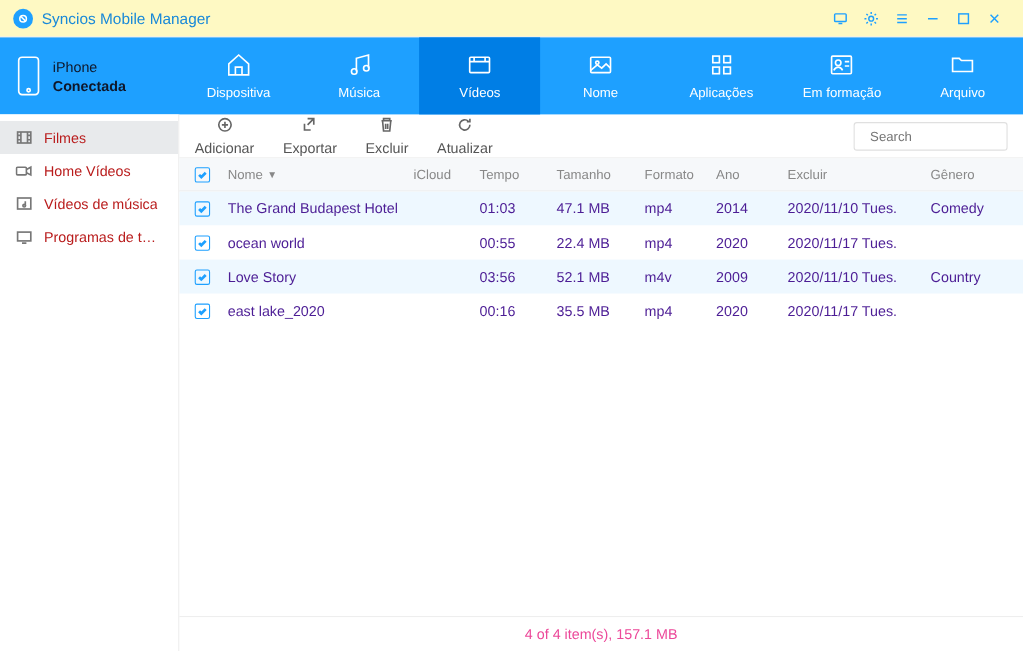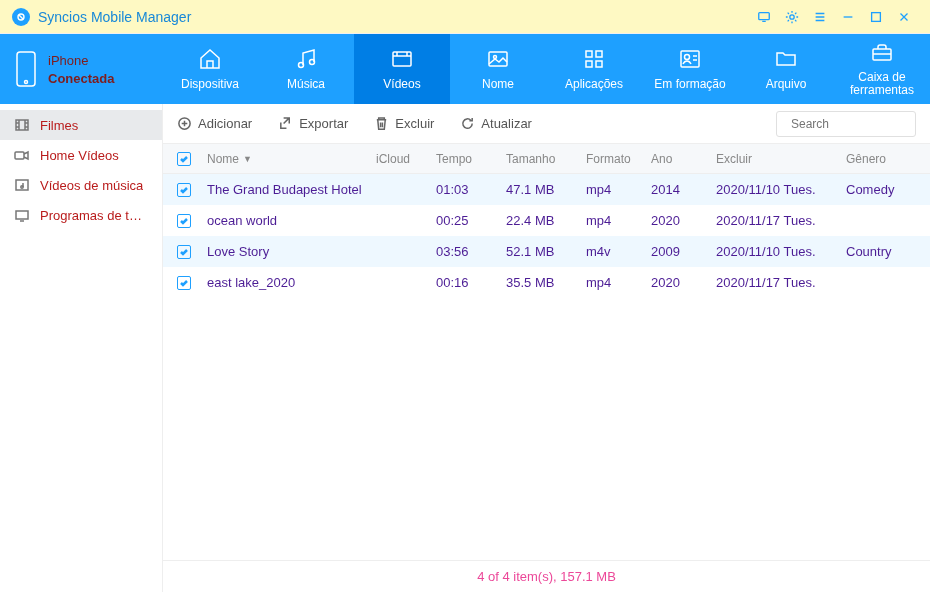--- a/index.html
+++ b/index.html
@@ -7,41 +7,41 @@
 
 .titlebar { height: 34px; background: #fef9c3; display: flex; align-items: center; padding: 0 12px; border-bottom: 1px solid #f0f0f0; }
 .titlebar .logo { width: 18px; height: 18px; border-radius: 50%; background: #1ea0ff; display: inline-flex; align-items: center; justify-content: center; margin-right: 8px; }
 .titlebar .logo svg { width: 10px; height: 10px; }
 .titlebar .title { color: #1989d8; font-size: 14px; font-weight: 500; }
 .titlebar .spacer { flex: 1; }
 .titlebar .winicon { width: 28px; height: 28px; display: inline-flex; align-items: center; justify-content: center; color: #1ea0ff; cursor: pointer; }
 .titlebar .winicon svg { width: 14px; height: 14px; stroke: currentColor; fill: none; stroke-width: 1.5; }
 
 .navbar { height: 70px; background: #1ea0ff; display: flex; align-items: stretch; }
-.navbar .device { width: 162px; display: flex; align-items: center; padding: 0 14px; color: #7f1d1d; gap: 10px; }
+.navbar .device { width: 162px; display: flex; align-items: center; padding: 0 14px; color: #0f172a; gap: 10px; }
 .navbar .device .phone-icon { width: 24px; height: 38px; }
 .navbar .device .phone-icon svg { stroke: #fff; fill: none; stroke-width: 1.5; }
 .navbar .device .dname { font-size: 13px; line-height: 1.4; }
 .navbar .device .dstatus { font-weight: 600; }
 .navbar .tabs { flex: 1; display: flex; }
 .navbar .tab { flex: 1; display: flex; flex-direction: column; align-items: center; justify-content: center; gap: 6px; color: #fff; cursor: pointer; font-size: 12px; }
 .navbar .tab.active { background: #007ee5; }
 .navbar .tab .ticon { height: 24px; display: flex; align-items: center; }
 .navbar .tab svg { width: 24px; height: 24px; stroke: #fff; fill: none; stroke-width: 1.5; }
 
 .content { display: flex; height: calc(592px - 34px - 70px); }
 .sidebar { width: 162px; background: #fff; padding-top: 6px; }
 .sidebar .item { height: 30px; display: flex; align-items: center; padding: 0 14px; gap: 10px; cursor: pointer; color: #b91c1c; font-size: 13px; }
 .sidebar .item.active { background: #e8eaec; }
 .sidebar .item svg { width: 16px; height: 16px; stroke: #777; fill: none; stroke-width: 1.5; flex-shrink: 0; }
 .sidebar .item .txt { white-space: nowrap; overflow: hidden; text-overflow: ellipsis; }
 
 .main { flex: 1; display: flex; flex-direction: column; border-left: 1px solid #eee; }
 .toolbar { height: 40px; display: flex; align-items: center; padding: 0 14px; gap: 26px; border-bottom: 1px solid #eee; }
-.toolbar .tbtn { display: flex; align-items: center; gap: 6px; cursor: pointer; color: #555; font-size: 13px; }
+.toolbar .tbtn { display: flex; align-items: center; gap: 6px; cursor: pointer; color: #555; font-size: 13px; flex-direction: column; }
 .toolbar .tbtn svg { width: 15px; height: 15px; stroke: #666; fill: none; stroke-width: 1.6; }
 .toolbar .spacer { flex: 1; }
 .toolbar .search { width: 140px; height: 26px; border: 1px solid #e0e0e0; border-radius: 3px; display: flex; align-items: center; padding: 0 8px; gap: 6px; }
 .toolbar .search svg { width: 13px; height: 13px; stroke: #bbb; fill: none; stroke-width: 2; }
 .toolbar .search input { border: none; outline: none; flex: 1; font-size: 12px; color: #888; background: transparent; }
 
 .thead { height: 30px; background: #f6f8fa; display: flex; align-items: center; padding: 0 14px; font-size: 12px; color: #888; border-bottom: 1px solid #eee; }
 .col-chk { width: 30px; display: flex; align-items: center; }
 .col-name { flex: 2.2; display: flex; align-items: center; gap: 4px; }
 .col-icloud { width: 60px; }
@@ -182,29 +182,20 @@
         </span>
       <span>Em formação</span>
     </div>
     <div class="tab">
       <span class="ticon">
           <svg viewBox="0 0 24 24">
             <path d="M3 6h6l2 2h10v10H3z"></path>
           </svg>
         </span>
       <span>Arquivo</span>
-    </div>
-    <div class="tab">
-      <span class="ticon">
-          <svg viewBox="0 0 24 24">
-            <rect x="3" y="8" width="18" height="11" rx="1"></rect>
-            <path d="M8 8V6a2 2 0 0 1 2-2h4a2 2 0 0 1 2 2v2M3 13h18"></path>
-          </svg>
-        </span>
-      <span style="text-align:center;line-height:1.1">Caixa de ferramentas</span>
     </div>
   </div>
 </div>
 
 <div class="content">
   <div class="sidebar">
     <div class="item active">
       <svg viewBox="0 0 16 16">
           <rect x="2" y="3" width="12" height="10"></rect>
           <path d="M5 3v10M11 3v10M2 6h3M2 10h3M11 6h3M11 10h3"></path>
@@ -314,21 +305,21 @@
         <div class="row">
           <div class="col-chk">
             <span class="chk">
               <svg viewBox="0 0 10 10">
                 <path d="M2 5l2 2 4-4"></path>
               </svg>
             </span>
           </div>
           <div class="col-name">ocean world</div>
           <div class="col-icloud"></div>
-          <div class="col-time">00:25</div>
+          <div class="col-time">00:55</div>
           <div class="col-size">22.4 MB</div>
           <div class="col-format">mp4</div>
           <div class="col-year">2020</div>
           <div class="col-date">2020/11/17 Tues.</div>
           <div class="col-genre"></div>
         </div>
         <div class="row">
           <div class="col-chk">
             <span class="chk">
               <svg viewBox="0 0 10 10">

